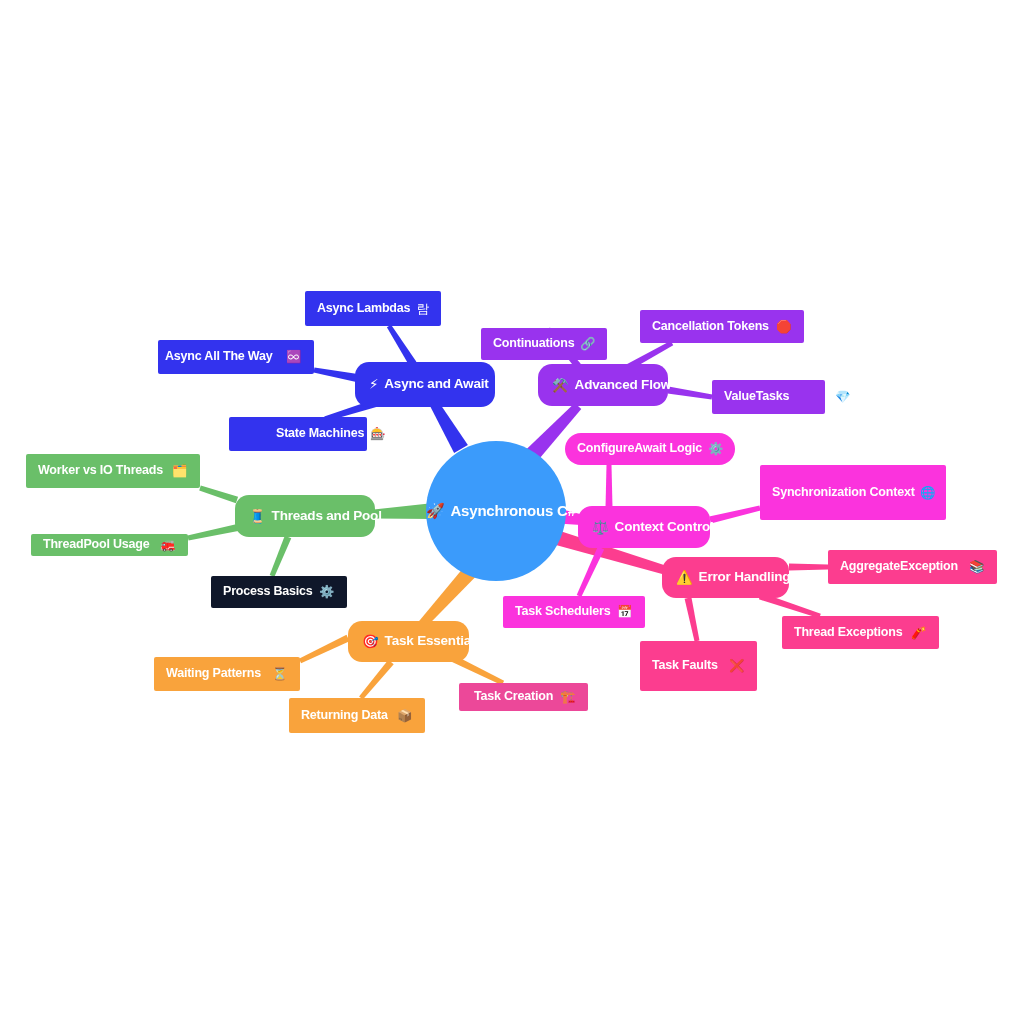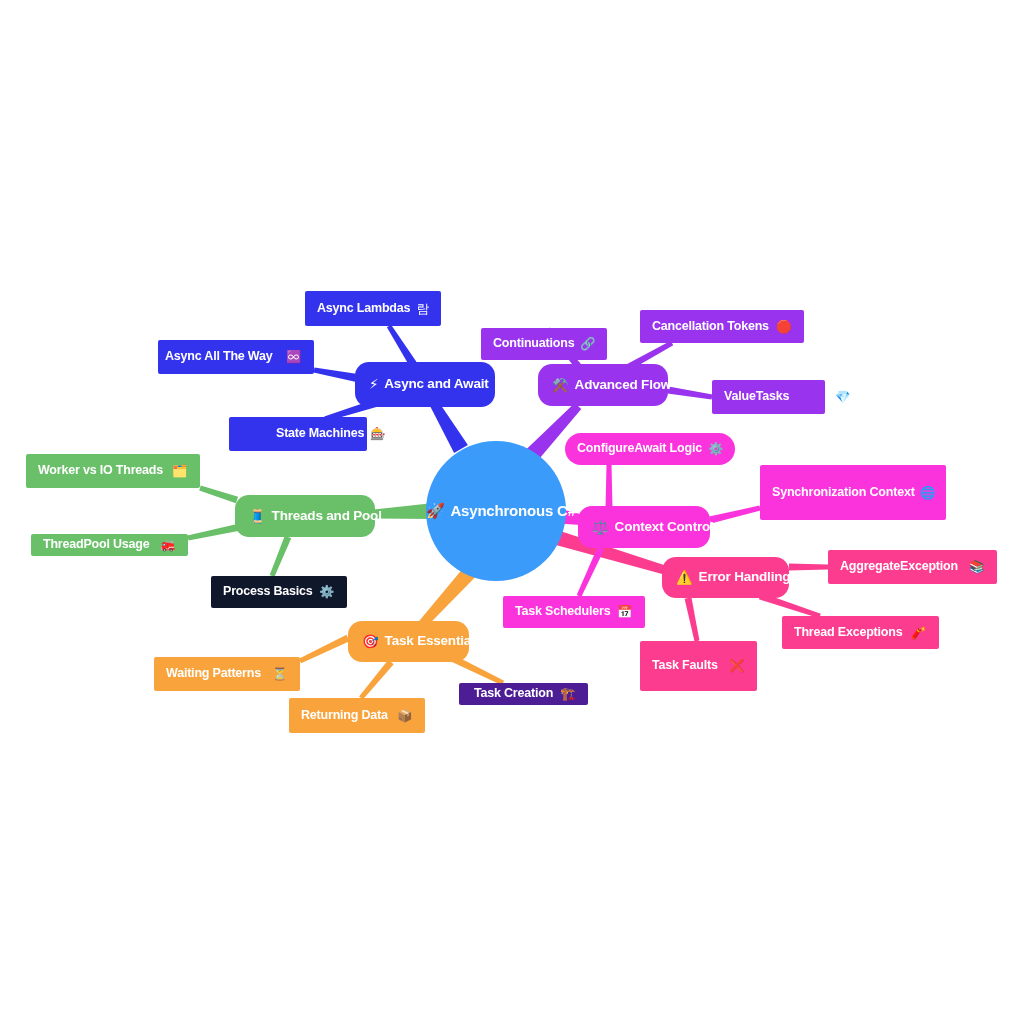--- a/index.html
+++ b/index.html
@@ -159,21 +159,21 @@
         <span>Task Essentials</span>
       </div>
       <div class="node leaf" style="left: 154px; top: 657px; width: 146px; height: 34px; background: rgb(249, 163, 60);">
         <span>Waiting Patterns</span>
         <span class="emoji trail">⏳</span>
       </div>
       <div class="node leaf" style="left: 289px; top: 698px; width: 136px; height: 35px; background: rgb(249, 163, 60);">
         <span>Returning Data</span>
         <span class="emoji trail">📦</span>
       </div>
-      <div class="node leaf" style="left: 459px; top: 683px; width: 129px; height: 22px; background: #4c1d95; padding-left: 15px;">
+      <div class="node leaf" style="left: 459px; top: 683px; width: 129px; height: 28px; background: #ec4899; padding-left: 15px;">
         <span>Task Creation</span>
         <span class="emoji trail">🏗️</span>
       </div>
       <div class="node branch" style="left: 235px; top: 495px; width: 140px; height: 42px; background: rgb(106, 191, 105);">
         <span class="emoji lead">🧵</span>
         <span>Threads and Pool</span>
       </div>
       <div class="node leaf" style="left: 26px; top: 454px; width: 174px; height: 34px; background: rgb(106, 191, 105);">
         <span>Worker vs IO Threads</span>
         <span class="emoji trail">🗂️</span>

